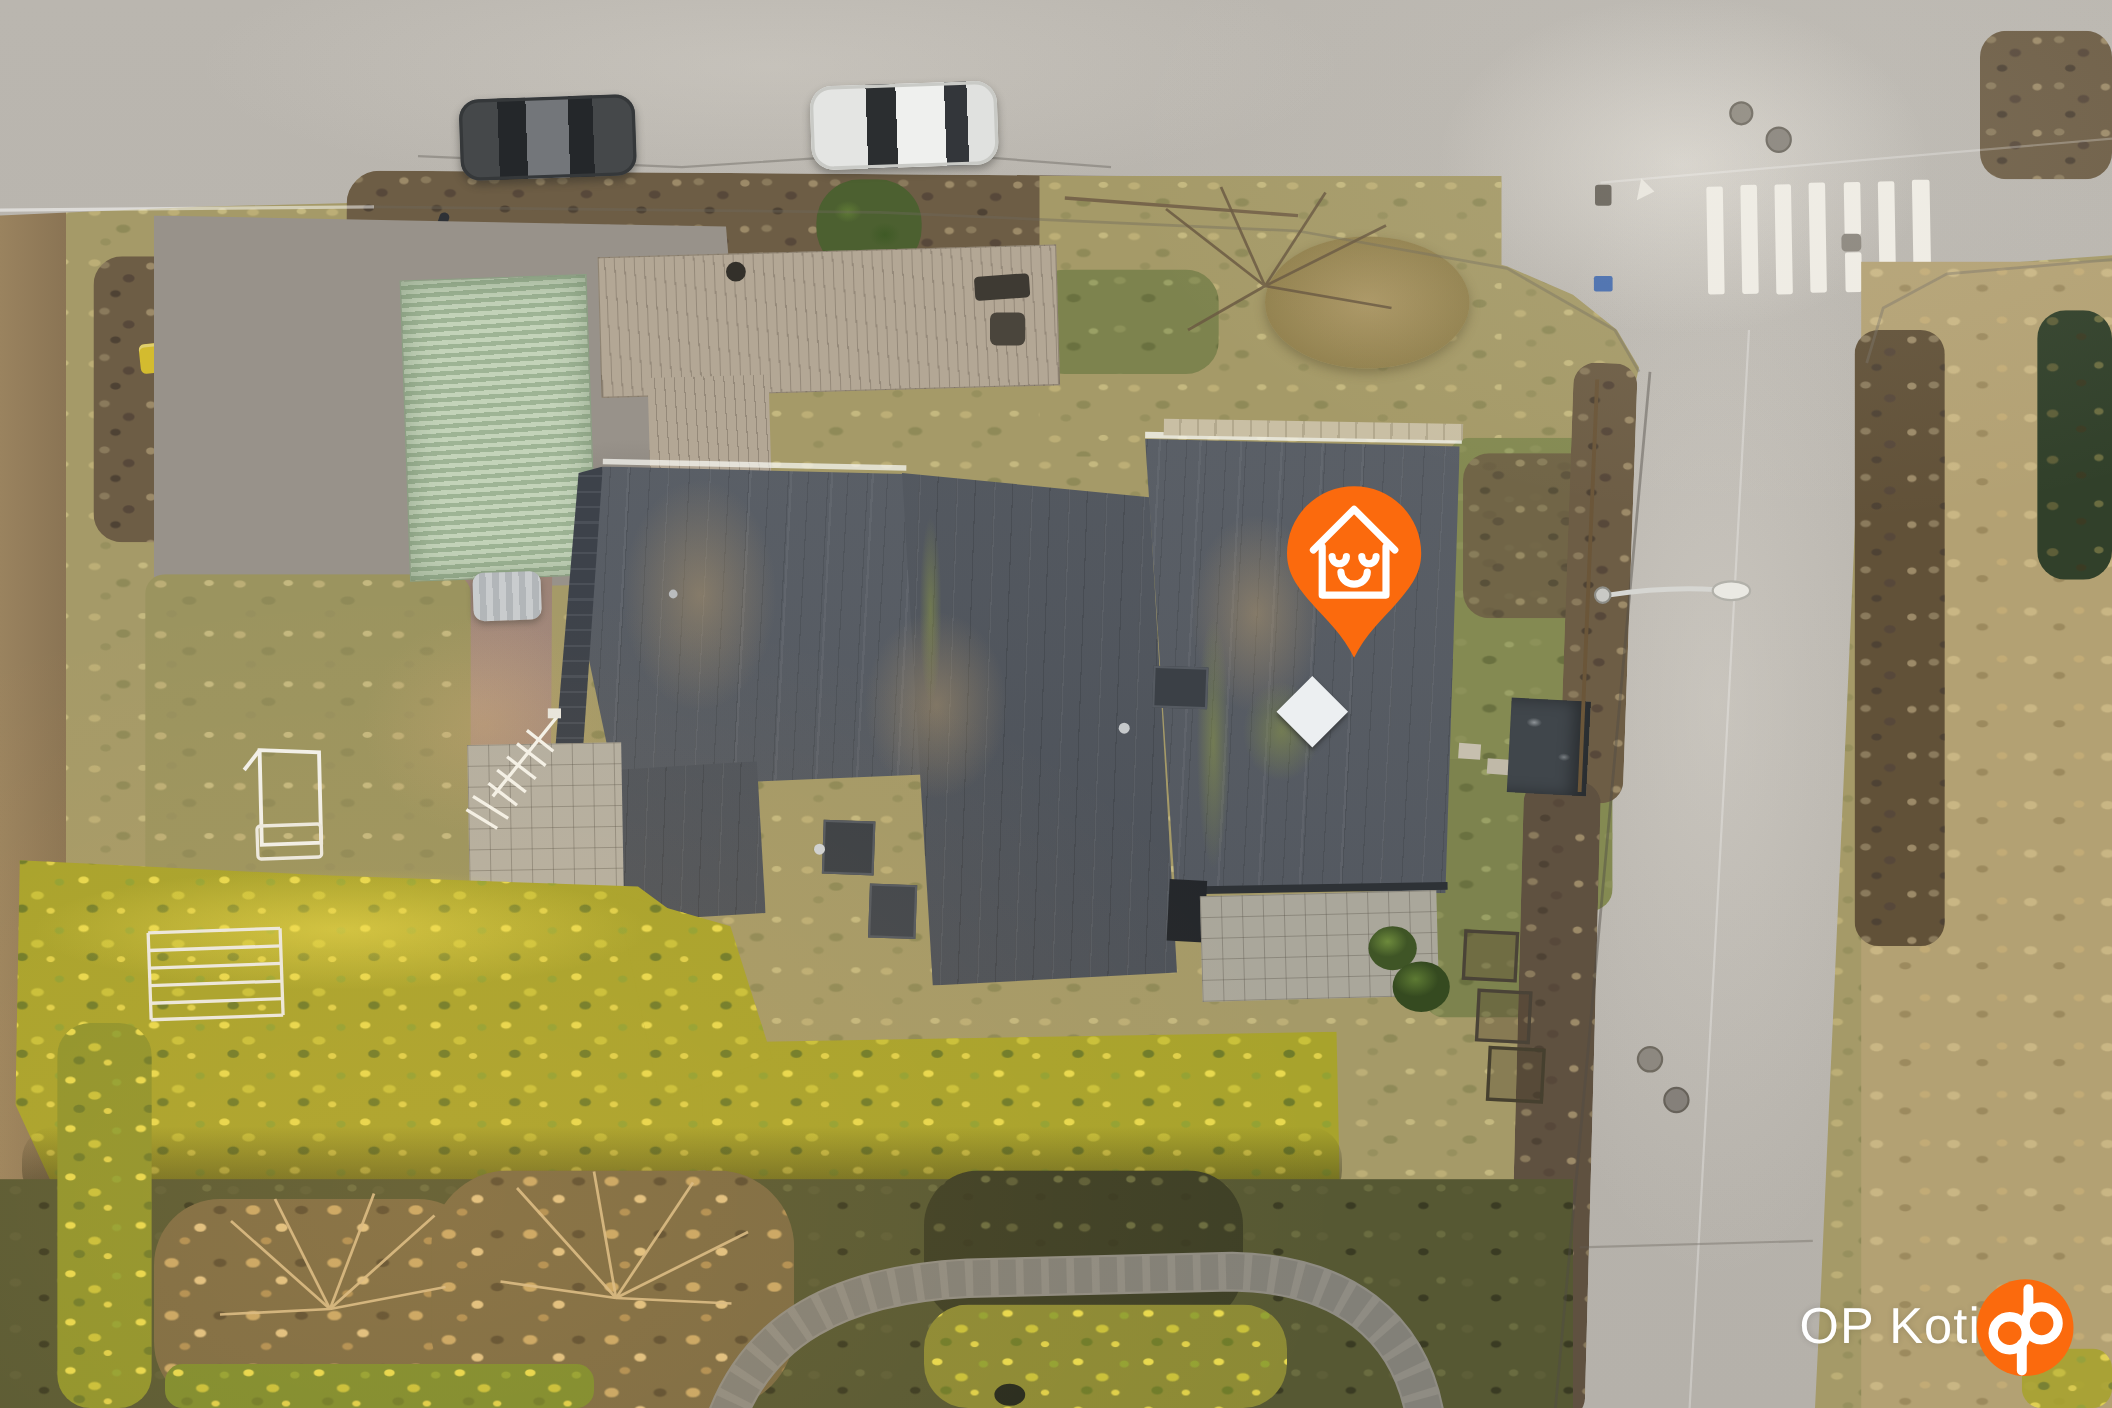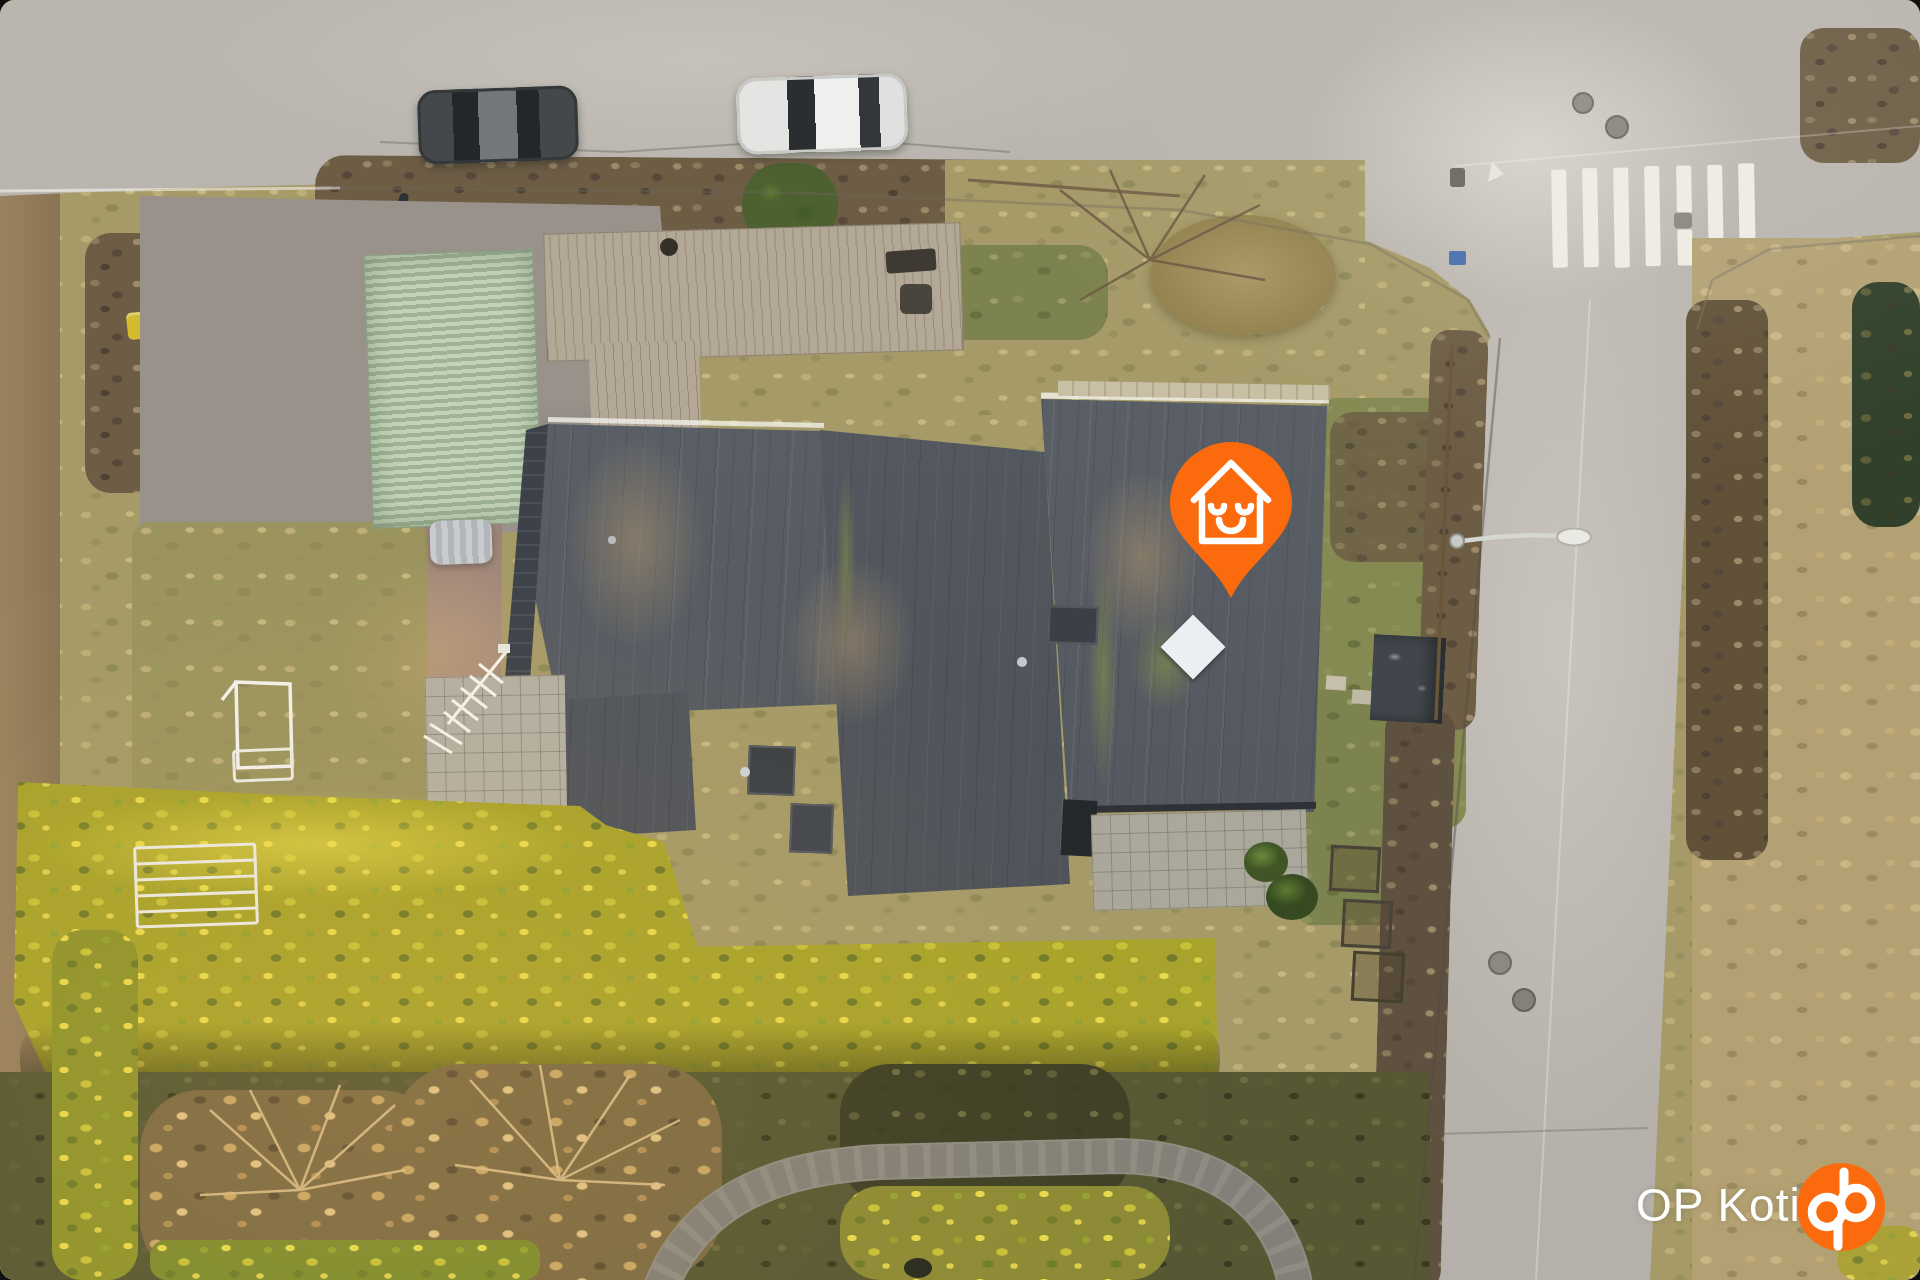--- a/index.html
+++ b/index.html
@@ -1,17 +1,17 @@
 <!DOCTYPE html>
 <html style="--op-orange: #fb6a0d;"><head>
 <meta charset="utf-8">
 <style>
   html,body{margin:0;padding:0;background:#111;}
   .scene{position:relative;width:1920px;height:1280px;overflow:hidden;
-         font-family:"Liberation Sans",sans-serif;background:#9c8f66;border-radius:15px;}
+         font-family:"Liberation Sans",sans-serif;background:#9c8f66;}
   .abs{position:absolute;}
   
   .grassT{background-color:#a59a68;background-image:
     radial-gradient(10px 6px at 14px 9px, #bcae76 45%, transparent 62%),
     radial-gradient(12px 7px at 40px 24px, #8f8a58 45%, transparent 62%),
     radial-gradient(8px 5px at 58px 8px, #c4b87f 45%, transparent 62%),
     radial-gradient(9px 6px at 24px 36px, #97905e 45%, transparent 62%);
     background-size:72px 46px;}
   .grassG{background-color:#7d834e;background-image:
     radial-gradient(10px 6px at 12px 10px, #8c9159 45%, transparent 62%),

